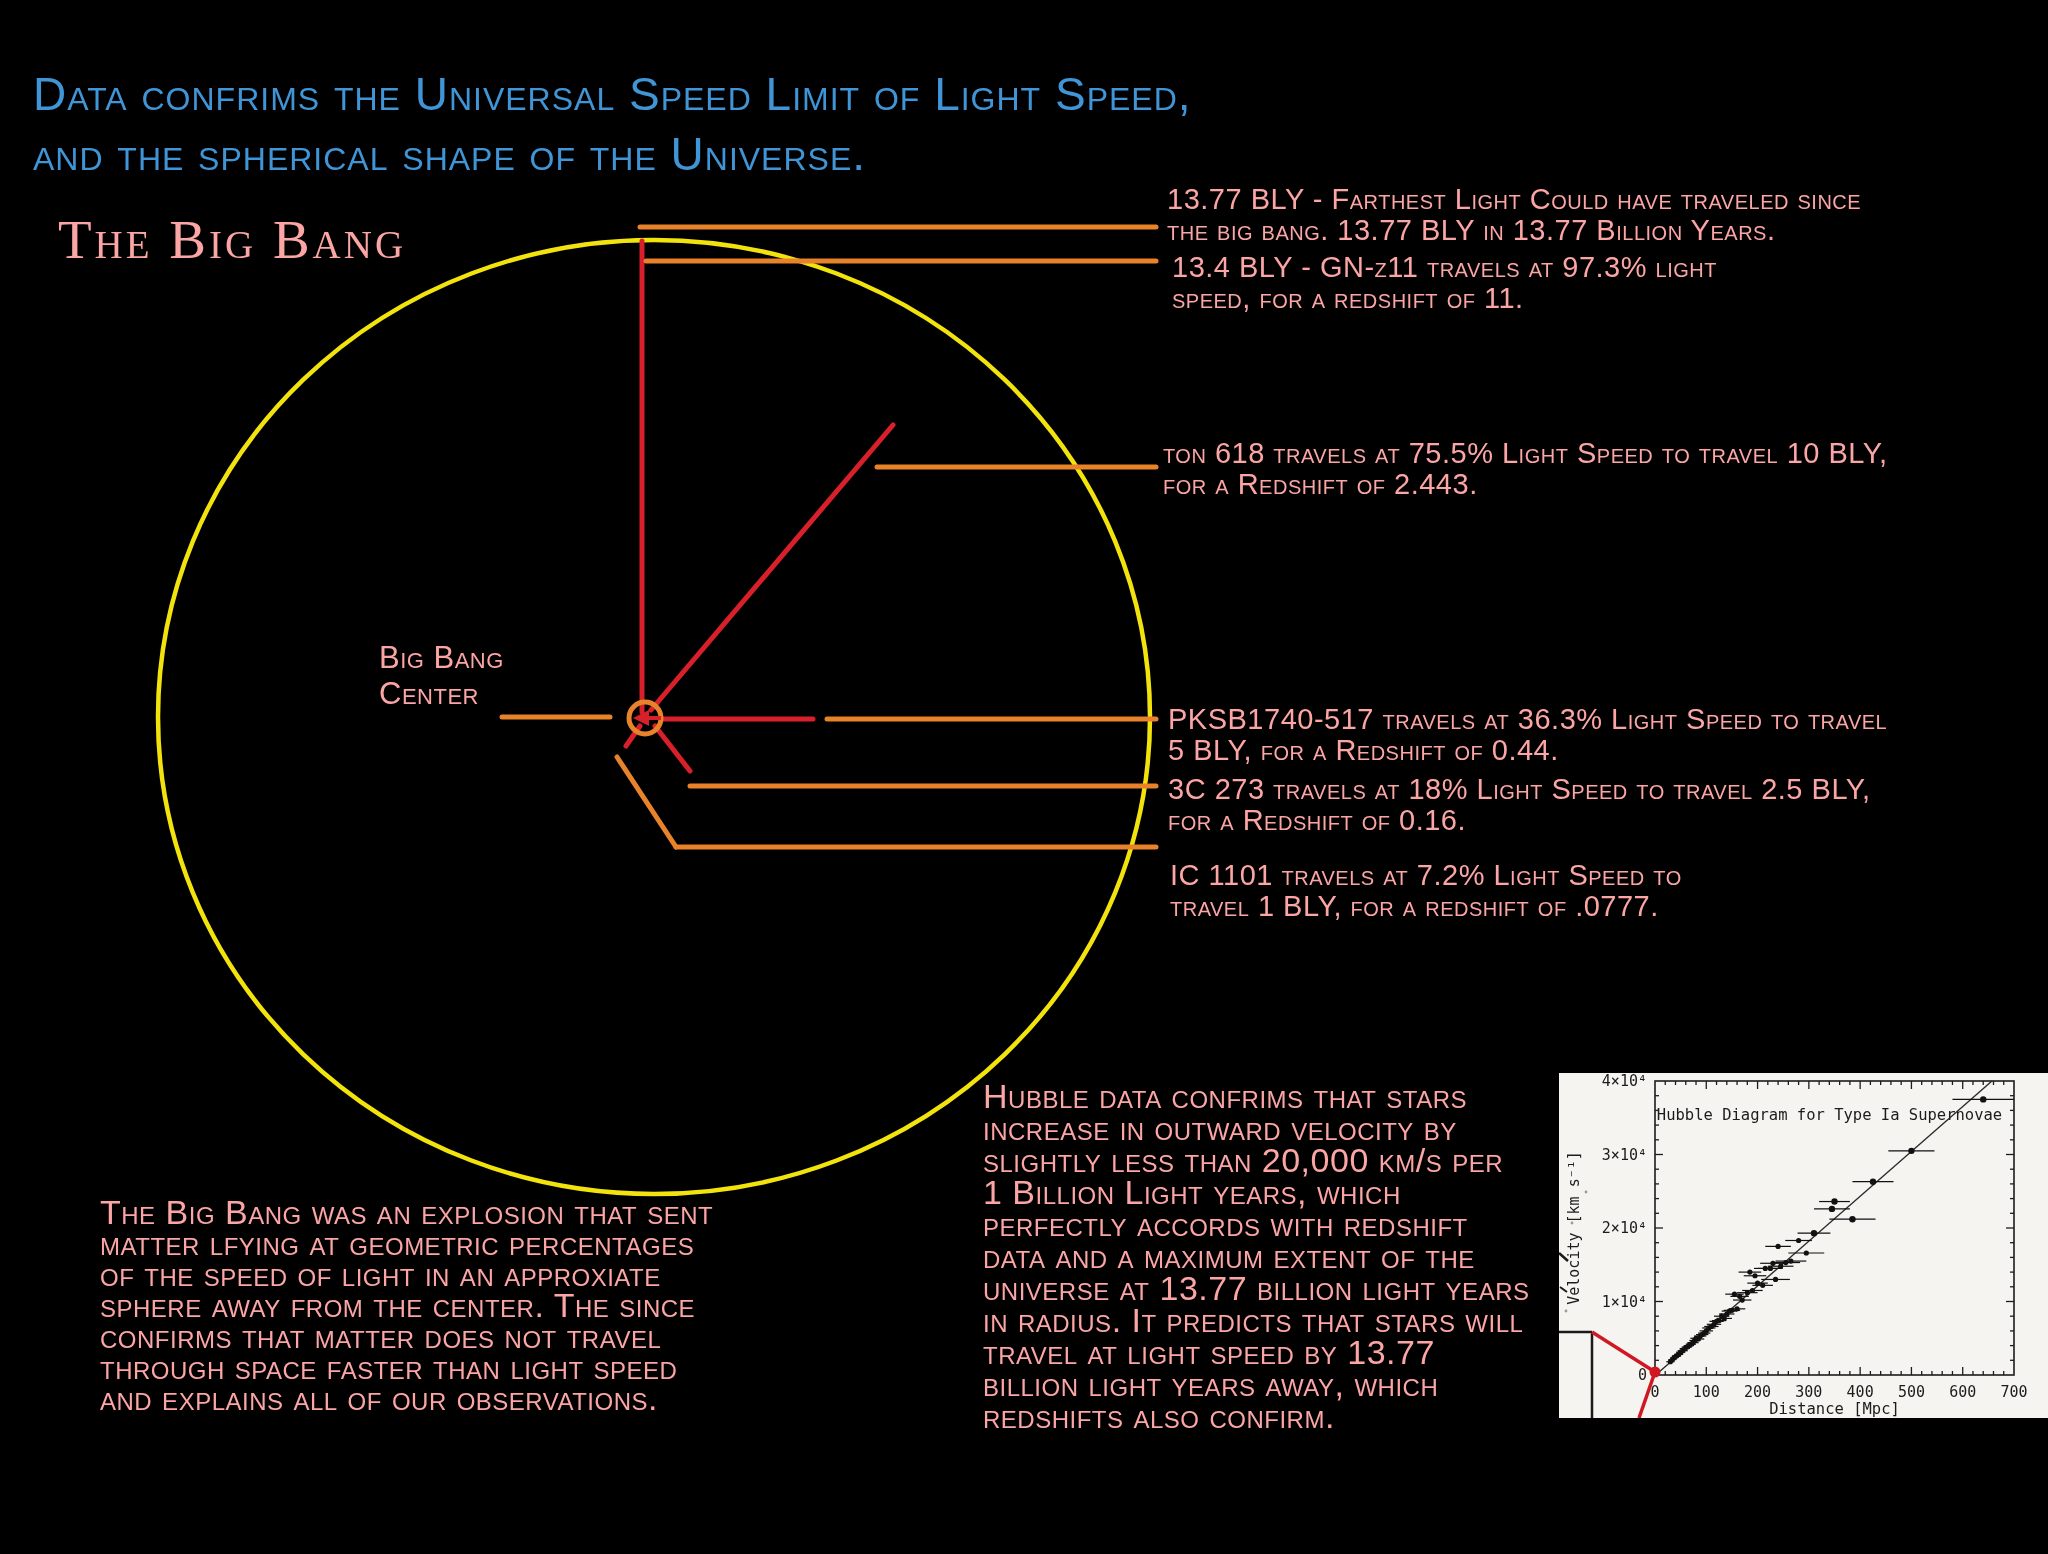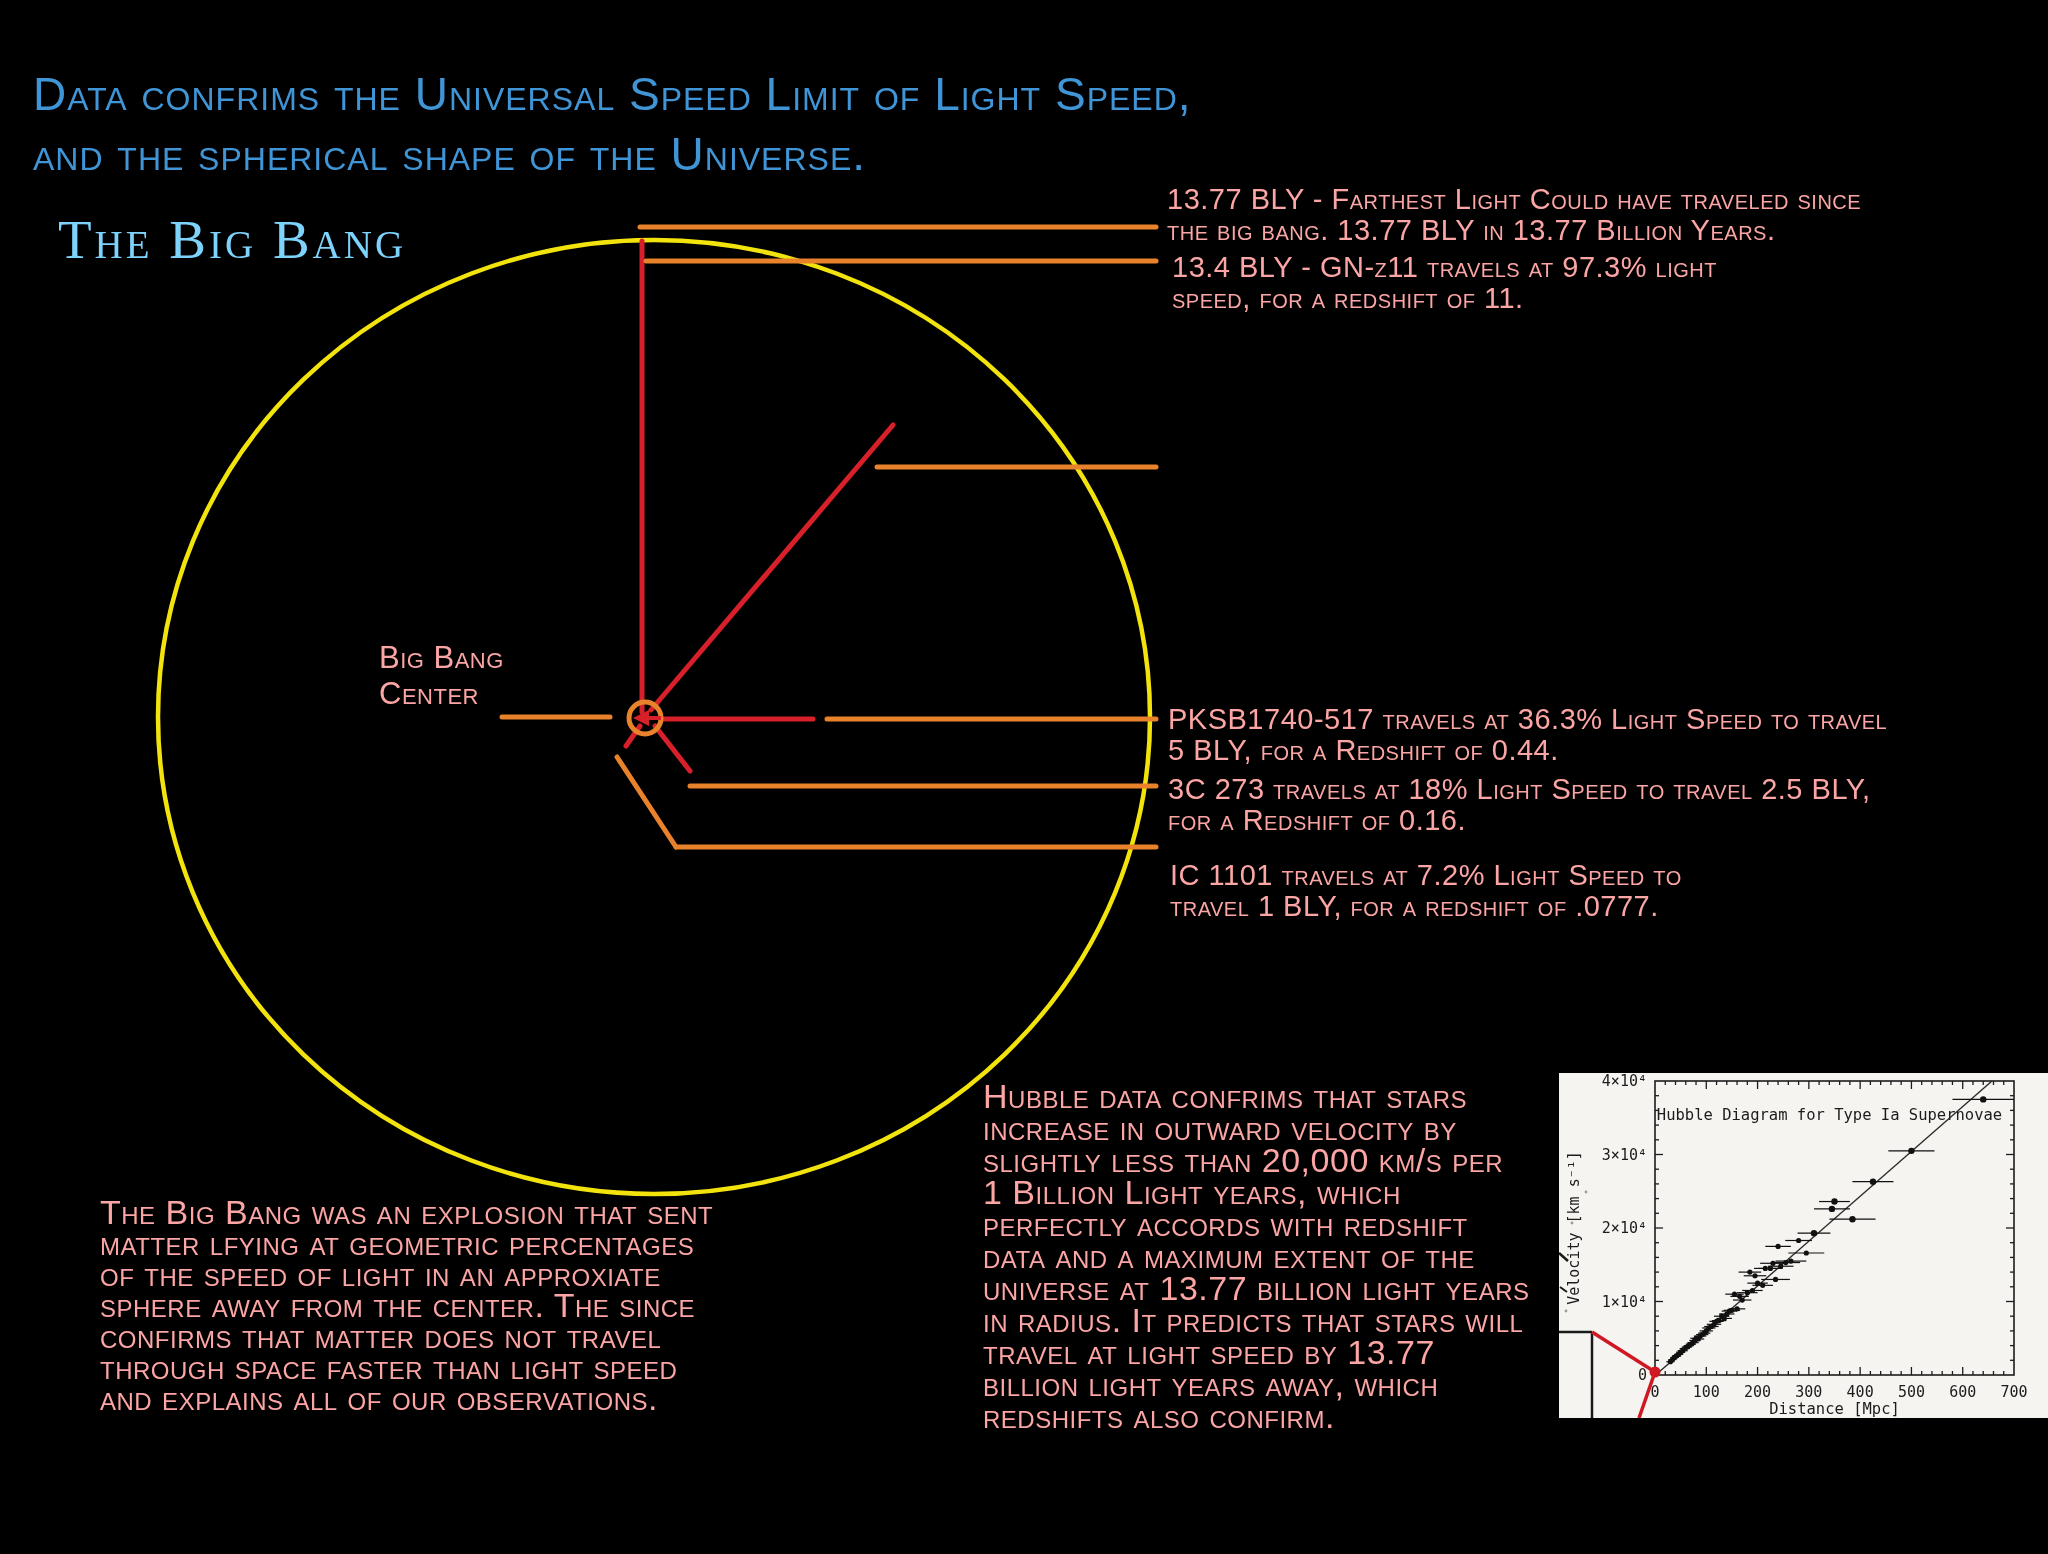--- a/index.html
+++ b/index.html
@@ -1,21 +1,21 @@
 <!DOCTYPE html>
 <html><head>
 <meta charset="utf-8">
 <style>
   html,body{margin:0;padding:0;background:#000;}
   .stage{position:relative;width:2048px;height:1554px;background:#000;overflow:hidden;
          font-family:"Liberation Sans",sans-serif;}
   .txt{position:absolute;white-space:pre-line;font-variant:small-caps;color:#fca5a5;
        letter-spacing:0.5px;}
   .title{left:33px;top:64px;font-size:46px;line-height:60px;color:#4095D6;letter-spacing:1px;}
-  .heading{left:58px;top:210px;font-size:55px;line-height:60px;color:#7dd3fc;
+  .heading{left:58px;top:210px;font-size:55px;line-height:60px;color:#fca5a5;
            font-family:"Liberation Serif",serif;letter-spacing:3px;}
   .bbcenter{left:371px;top:640px;font-size:31px;line-height:36px;margin-left:8px;}
   .ann{font-size:29px;line-height:31px;}
   .ann-farthest{left:1167px;top:184px;}
   .ann-gnz11{left:1172px;top:252px;}
   .ann-ton618{left:1163px;top:438px;}
   .ann-pks{left:1168px;top:704px;}
   .ann-c273{left:1168px;top:774px;}
   .ann-ic1101{left:1170px;top:840px;margin-top:20px;}
   .para{font-size:34px;line-height:31px;}
@@ -57,20 +57,22 @@
   <div class="txt title">Data confrims the Universal Speed Limit of Light Speed,
 and the spherical shape of the Universe.</div>
   <div class="txt heading">The Big Bang</div>
   <div class="txt bbcenter">Big Bang
 Center</div>
 
   <div class="txt ann ann-farthest">13.77 BLY - Farthest Light Could have traveled since
 the big bang.  13.77 BLY in 13.77 Billion Years.</div>
   <div class="txt ann ann-gnz11">13.4 BLY - GN-z11 travels at 97.3% light
 speed, for a redshift of 11.</div>
+  <div class="txt ann ann-ton618">ton 618 travels at 75.5% Light Speed to travel 10 BLY,
+for a Redshift of 2.443.</div>
   <div class="txt ann ann-pks">PKSB1740-517 travels at 36.3% Light Speed to travel
 5 BLY, for a Redshift of 0.44.</div>
   <div class="txt ann ann-c273">3C 273 travels at 18% Light Speed to travel 2.5 BLY,
 for a Redshift of 0.16.</div>
   <div class="txt ann ann-ic1101">IC 1101 travels at 7.2% Light Speed to
 travel 1 BLY, for a redshift of .0777.</div>
 
   <div class="txt para para-bigbang">The Big Bang was an explosion that sent
 matter lfying at geometric percentages
 of the speed of light in an approxiate

